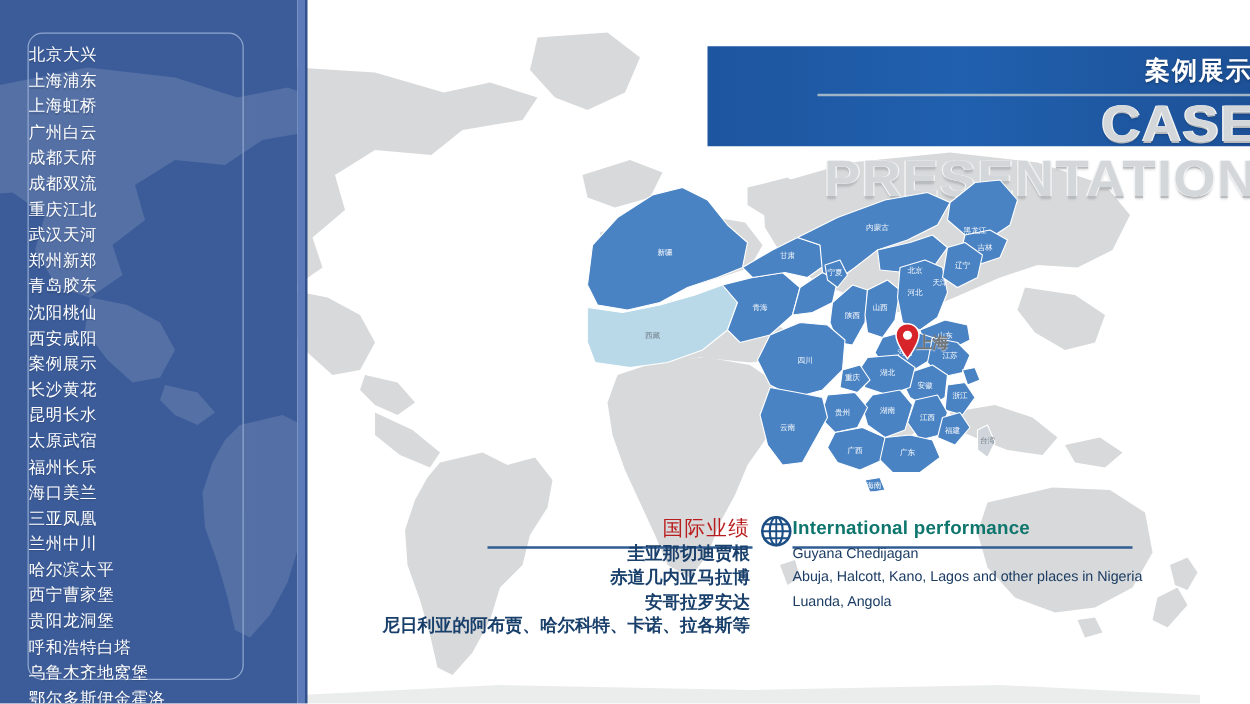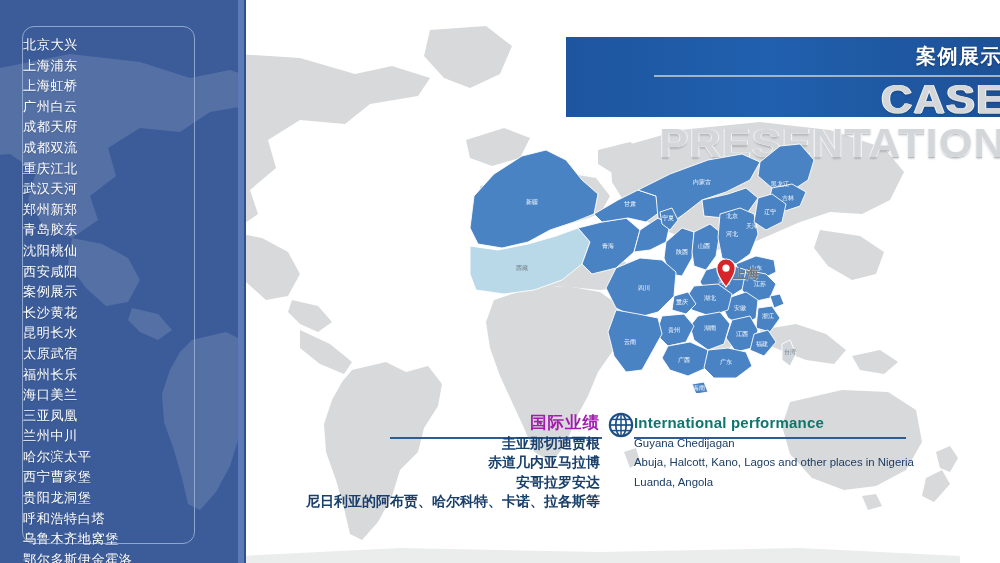--- a/index.html
+++ b/index.html
@@ -78,21 +78,21 @@
 
   
   #perf{position:absolute;left:0px;top:412px;width:1000px;height:120px;}
   #perf-cn-col{
     position:absolute;left:200px;top:0;width:400px;text-align:right;
   }
   #perf-en-col{
     position:absolute;left:634px;top:0;width:330px;text-align:left;
   }
   .perf-head-cn{
-    color:#a21caf;font-size:16.5px;font-weight:bold;letter-spacing:1px;
+    color:#b91c1c;font-size:16.5px;font-weight:normal;letter-spacing:1px;
     font-family:"DejaVu Sans",sans-serif;line-height:22px;
   }
   .perf-head-en{
     color:#0f766e;font-size:15px;font-weight:bold;letter-spacing:.2px;
     font-family:"Liberation Sans",sans-serif;line-height:22px;
   }
   .perf-item-cn{
     color:#193f6b;font-size:14px;line-height:19.4px;
     font-family:"DejaVu Sans",sans-serif;font-weight:bold;
   }

